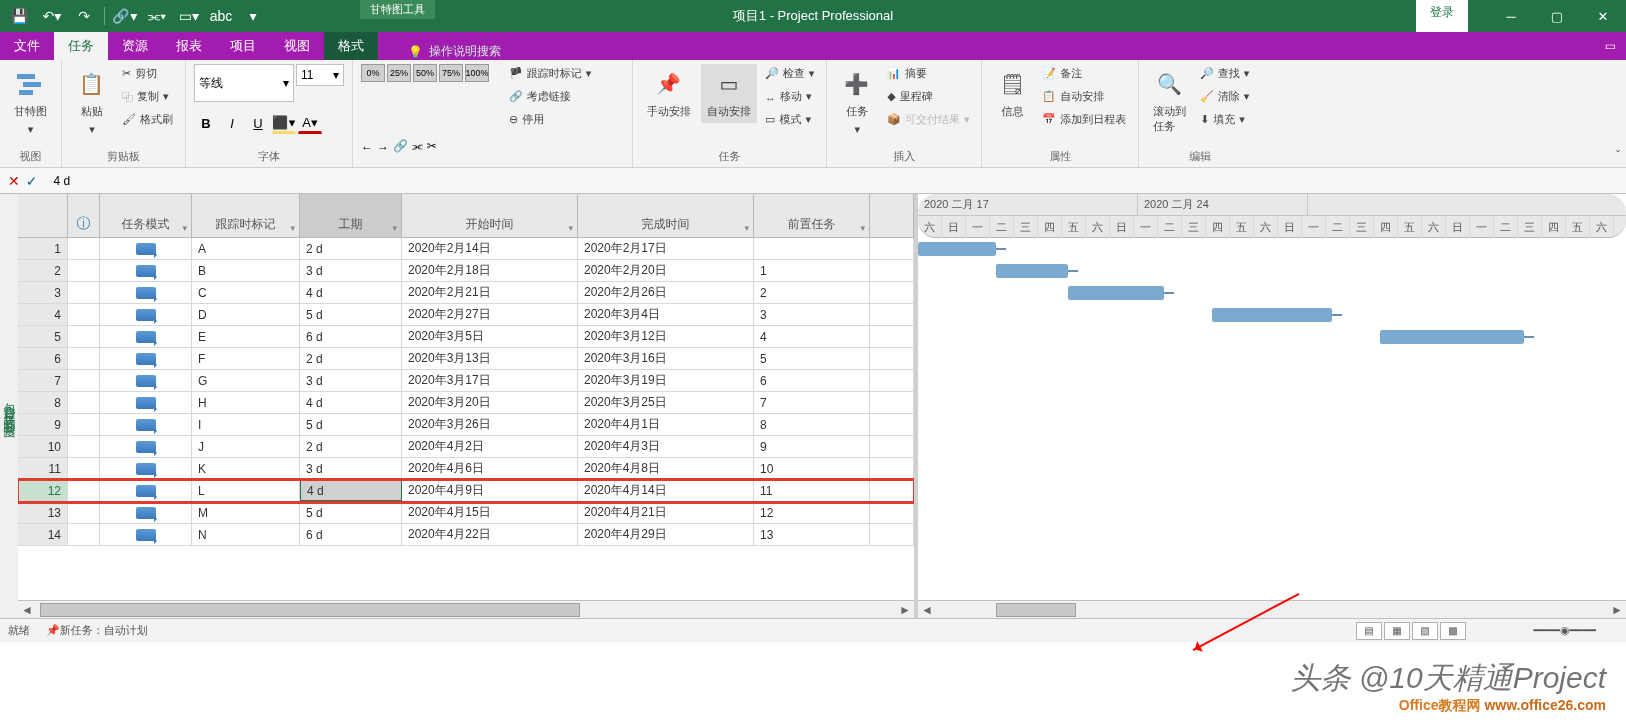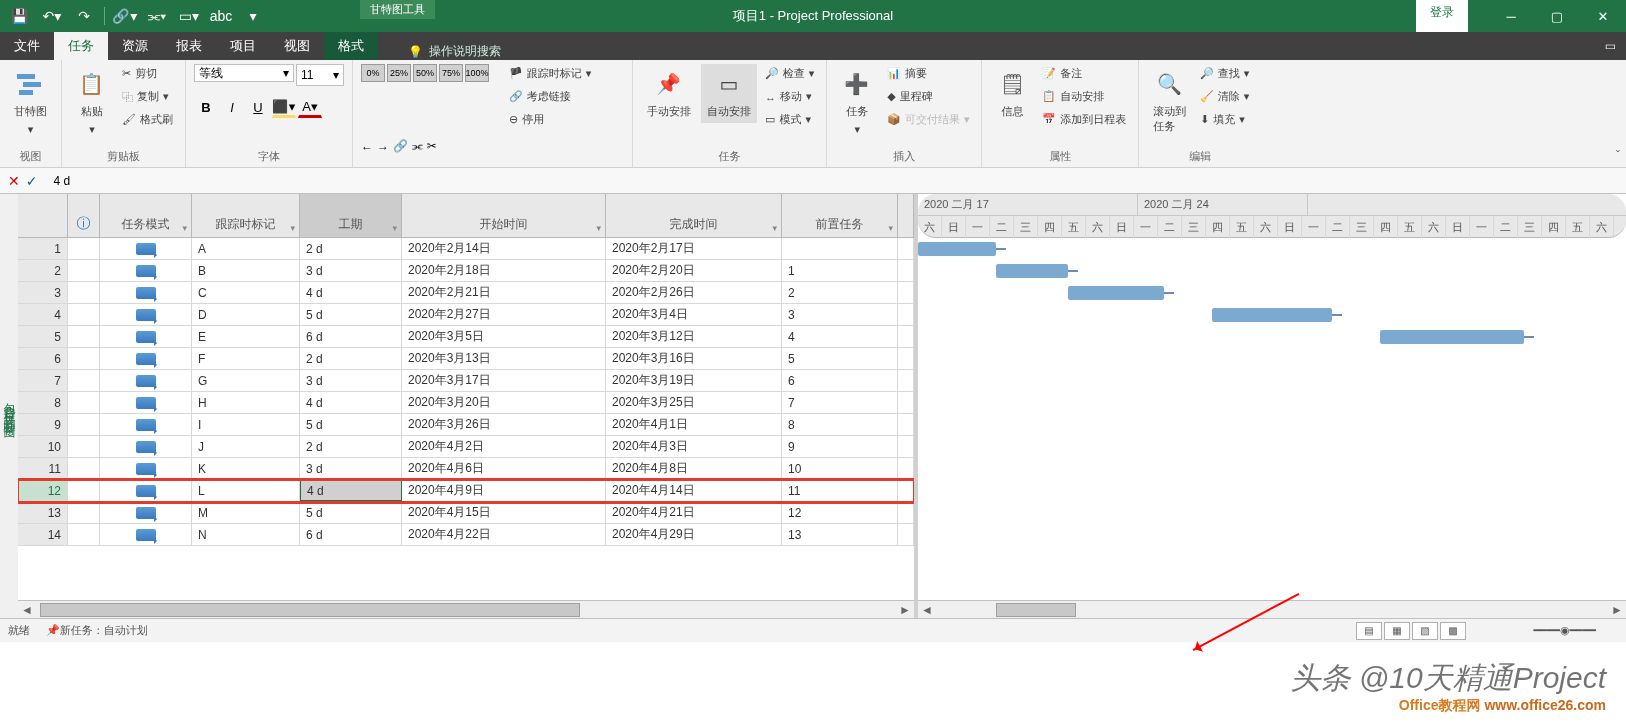--- a/index.html
+++ b/index.html
@@ -11,38 +11,38 @@
 .qat .qbtn { width:28px; height:28px; display:flex; align-items:center; justify-content:center; color:#fff; font-size:14px; }
 .qat .sep { width:1px; height:18px; background:rgba(255,255,255,.35); margin:0 2px; }
 .tool-ctx { position:absolute; left:360px; top:0; text-align:center; }
 .tool-ctx .ctx-label { background:#3b8a5a; font-size:11px; padding:2px 10px; display:inline-block; }
 .doc-title { position:absolute; left:50%; transform:translateX(-50%); font-size:13px; }
 .win-ctrl { margin-left:auto; display:flex; }
 .win-ctrl .wbtn { width:46px; height:32px; display:flex; align-items:center; justify-content:center; font-size:13px; }
 .login-btn { background:#fff; color:#217346; padding:4px 14px; margin-right:20px; font-size:12px; }
 
 
-.tabs { height:28px; background:#404040; display:flex; align-items:flex-end; color:#fff; position:relative; }
+.tabs { height:28px; background:#a21caf; display:flex; align-items:flex-end; color:#fff; position:relative; }
 .tab { padding:0 14px; height:28px; line-height:28px; font-size:13px; cursor:pointer; }
 .tab.active { background:#f3f3f3; color:#217346; }
 .tab.dark { background:#19583a; }
 .tell-me { display:flex; align-items:center; margin-left:30px; color:#cfe8db; font-size:12px; gap:6px; }
 .tabs-right { position:absolute; right:10px; display:flex; gap:12px; height:28px; align-items:center; }
 
 
 .ribbon { height:108px; background:#f3f3f3; border-bottom:1px solid #d0d0d0; display:flex; position:relative; }
 .group { display:flex; flex-direction:column; border-right:1px solid #d8d8d8; padding:4px 8px 0; min-height:100%; }
 .group-body { flex:1; display:flex; align-items:flex-start; gap:4px; }
 .group-label { text-align:center; font-size:11px; color:#666; padding:2px 0 3px; position:relative; }
 .big-btn { display:flex; flex-direction:column; align-items:center; padding:4px 6px; gap:4px; font-size:11px; color:#444; min-width:42px; }
 .big-btn .icon { width:32px; height:32px; display:flex; align-items:center; justify-content:center; font-size:20px; }
 .small-row { display:flex; flex-direction:column; gap:4px; justify-content:center; font-size:11px; color:#444; }
 .small-row div { display:flex; align-items:center; gap:4px; padding:2px 4px; white-space:nowrap; }
 .font-box { display:flex; gap:2px; }
-.font-sel { width:100px; height:18px; border:1px solid #c0c0c0; font-size:12px; padding:0 4px; display:flex; align-items:center; justify-content:space-between; background:#fff; }
+.font-sel { width:100px; height:38px; border:1px solid #c0c0c0; font-size:12px; padding:0 4px; display:flex; align-items:center; justify-content:space-between; background:#fff; }
 .size-sel { width:48px; height:22px; border:1px solid #c0c0c0; font-size:12px; padding:0 4px; display:flex; align-items:center; justify-content:space-between; background:#fff; }
 .font-btns { display:flex; gap:2px; margin-top:6px; }
 .font-btns span { width:24px; height:22px; display:flex; align-items:center; justify-content:center; border:1px solid transparent; font-size:13px; }
 .sched-top { display:flex; gap:2px; }
 .sched-top span { width:24px; height:18px; background:#d0d0d0; font-size:9px; display:flex; align-items:center; justify-content:center; border:1px solid #999; }
 .sched-mid { display:flex; gap:4px; margin-top:4px; }
 .ribbon-collapse { position:absolute; right:6px; bottom:4px; font-size:12px; color:#666; }
 
 
 .formula-bar { height:26px; border-bottom:1px solid #c0c0c0; display:flex; align-items:center; background:#f8f8f8; }
@@ -59,21 +59,21 @@
 .thead .th { border-right:1px solid #b8b8b8; border-bottom:1px solid #b8b8b8; display:flex; align-items:flex-end; justify-content:center; padding-bottom:4px; font-size:12px; color:#555; position:relative; }
 .thead .th .dd { position:absolute; right:4px; bottom:4px; font-size:9px; color:#888; }
 .tbody { flex:1; overflow:hidden; position:relative; }
 .row { display:flex; height:22px; border-bottom:1px solid #d8d8d8; }
 .row .cell { border-right:1px solid #d8d8d8; padding:0 6px; display:flex; align-items:center; font-size:12px; color:#333; overflow:hidden; }
 .rownum { width:50px; background:#e8e8e8; border-right:1px solid #b8b8b8; justify-content:flex-end; padding-right:8px; color:#666; }
 .c-ind  { width:32px; justify-content:center; }
 .c-mode { width:92px; justify-content:center; }
 .c-name { width:108px; }
 .c-dur  { width:102px; }
-.c-start{ width:204px; }
+.c-start{ width:176px; }
 .c-end  { width:176px; }
 .c-pred { width:116px; }
 .c-add  { flex:1; }
 .row.selected { outline:3px solid #e23b2e; outline-offset:-1px; z-index:5; position:relative; }
 .row.selected .rownum { background:#c8e0d0; color:#217346; }
 .cell.active { background:#d0d0d0; border:1px solid #217346; }
 .thead .th.active { background:#ccc; }
 .mode-icon { width:20px; height:12px; background:linear-gradient(#5b9bd5,#3b7abf); border-radius:2px; position:relative; }
 .mode-icon::after { content:""; position:absolute; right:-4px; bottom:-3px; border:3px solid transparent; border-left-color:#3b7abf; }
 

